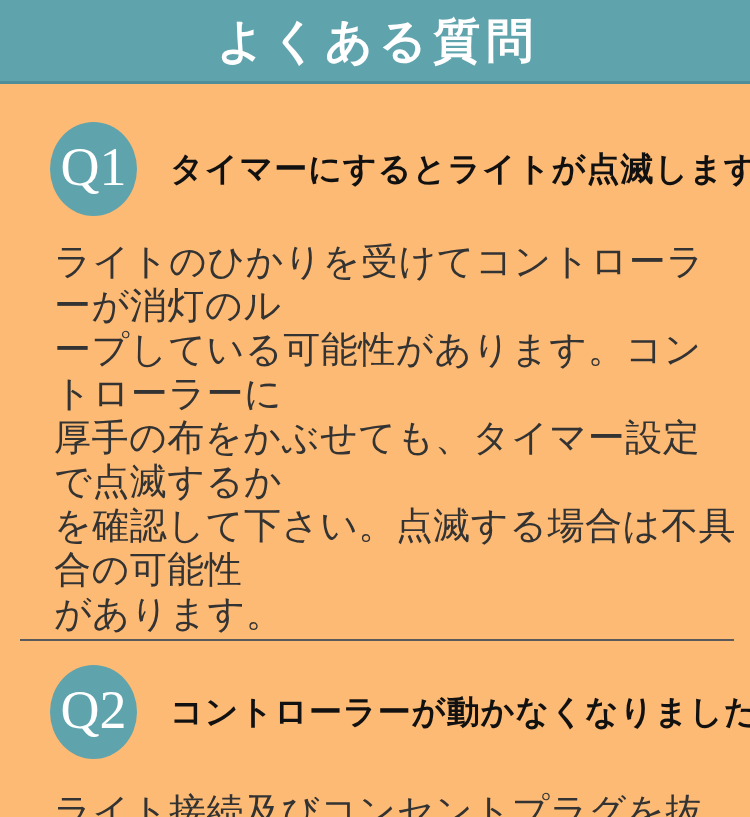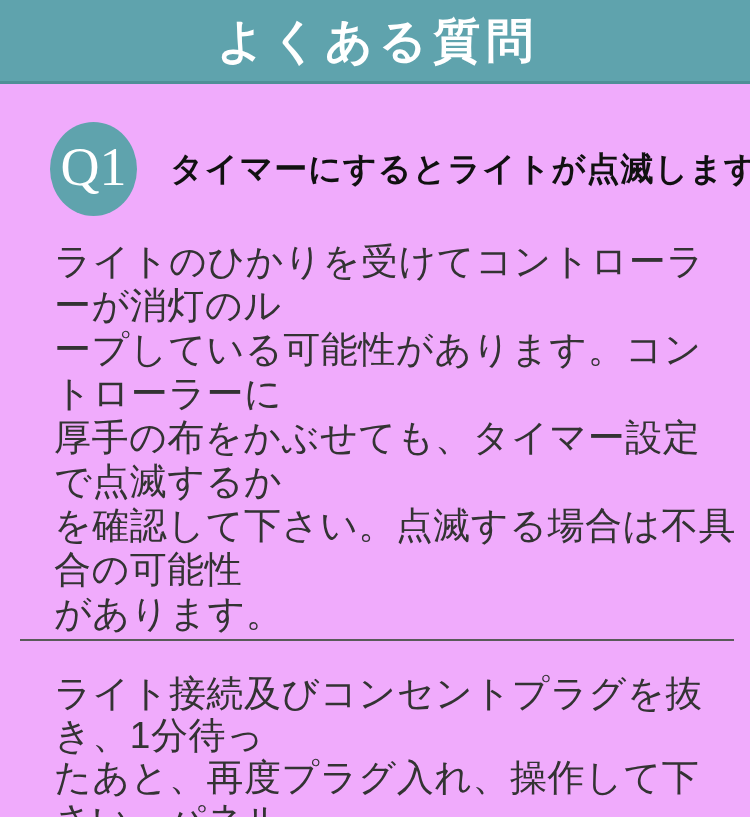--- a/index.html
+++ b/index.html
@@ -2,21 +2,21 @@
 <html lang="ja"><head>
 <meta charset="utf-8">
 <style>
   * { margin: 0; padding: 0; box-sizing: border-box; }
   html, body { background: #ffffff; }
   .page {
     position: relative;
     width: 750px;
     height: 817px;
     margin: 0 auto;
-    background: #f0abfc;
+    background: #fdba74;
     overflow: hidden;
     font-family: "Liberation Sans", "DejaVu Sans", sans-serif;
   }
   
   .banner {
     height: 84px;
     background: #5fa3ad;
     border-bottom: 3px solid #4f8e98;
     display: flex;
     align-items: center;
@@ -98,18 +98,22 @@
     <p class="answer">ライトのひかりを受けてコントローラーが消灯のル
 ープしている可能性があります。コントローラーに
 厚手の布をかぶせても、タイマー設定で点滅するか
 を確認して下さい。点滅する場合は不具合の可能性
 があります。</p>
   </section>
 
   <div class="divider"></div>
 
   <section>
+    <div class="q-row q-row-2">
+      <div class="q-badge">Q2</div>
+      <h2 class="q-title">コントローラーが動かなくなりました</h2>
+    </div>
     <p class="answer answer-2">ライト接続及びコンセントプラグを抜き、1分待っ
 たあと、再度プラグ入れ、操作して下さい。パネル
 表示等正常に動かなければ故障になります。</p>
   </section>
 
 </div>
 
 </body></html>

